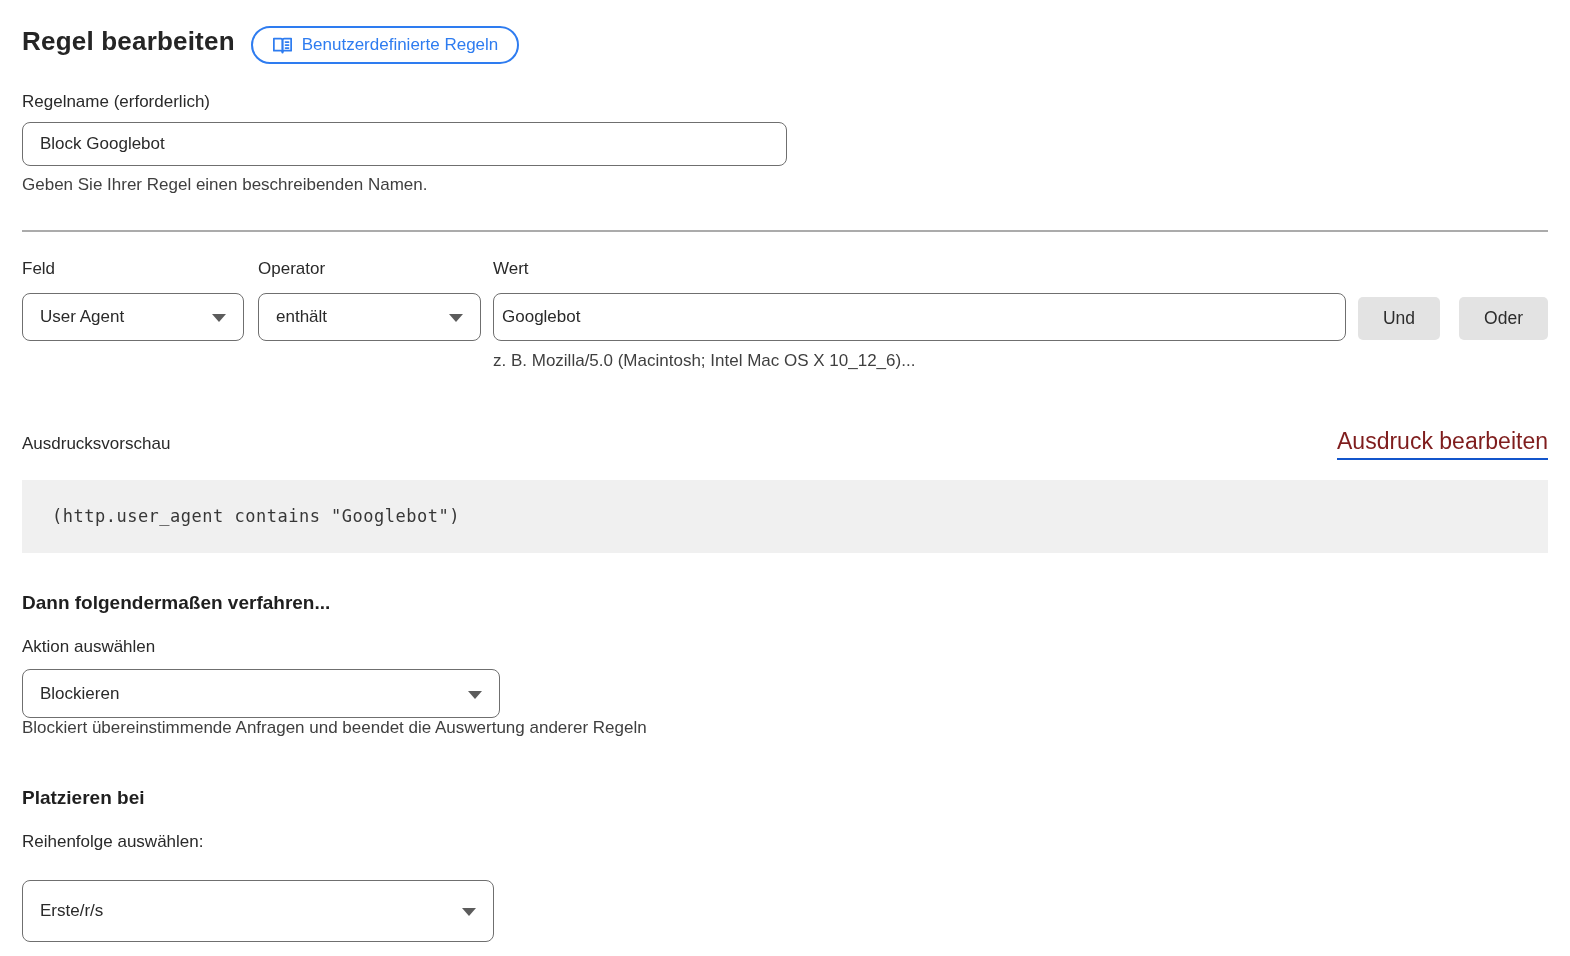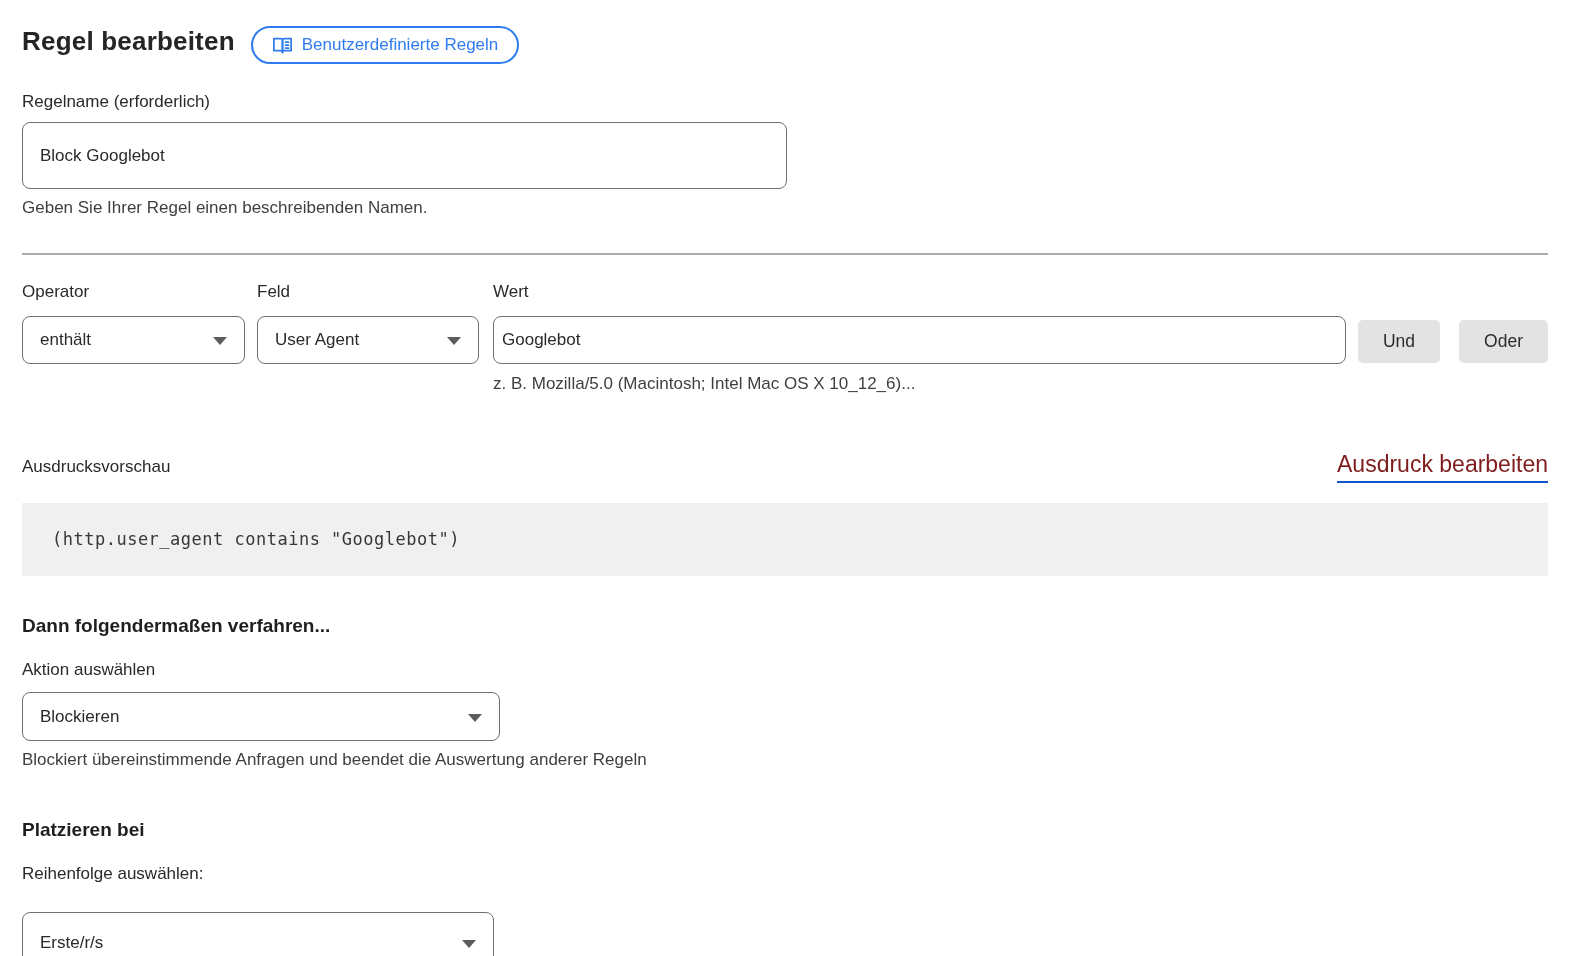--- a/index.html
+++ b/index.html
@@ -26,21 +26,21 @@
   }
   .badge-btn svg { display: block; }
 
   
   .field-label { display: block; font-size: 17px; color: #2a2a2a; }
   .help-text { font-size: 17px; color: #3f3f3f; }
 
   
   .rule-name-section { margin-top: 28px; }
   .text-input {
-    display: block; width: 765px; height: 67px;
+    display: block; width: 765px; height: 44px;
     margin-top: 10px; padding: 0 17px;
     font-size: 17px; font-family: inherit; color: #2a2a2a;
     border: 1px solid #6f6f6f; border-radius: 8px;
     background: #fff; outline: none;
   }
   .rule-name-section .help-text { margin-top: 9px; }
 
   
   .divider { border: none; border-top: 2px solid #ababab; margin-top: 35px; }
 
@@ -95,21 +95,21 @@
   .code-box code {
     font-family: "DejaVu Sans Mono", monospace;
     font-size: 17px; color: #373737; letter-spacing: 0.5px;
   }
 
   
   .section-heading { font-size: 19px; font-weight: 700; color: #1f1f1f; }
   .action-section { margin-top: 39px; }
   .action-section .field-label { margin-top: 23px; }
   .action-section .select-box { width: 478px; margin-top: 12px; height: 49px; }
-  .action-section .help-text { margin-top: 9px; }
+  .action-section .help-text { }
 
   
   .placement-section { margin-top: 49px; }
   .placement-section .field-label { margin-top: 23px; }
   .placement-section .select-box { width: 472px; margin-top: 28px; height: 62px; text-align: right; }
 </style>
 </head>
 <body>
 
 <div class="container">
@@ -132,36 +132,36 @@
 
   <div class="rule-name-section">
     <label class="field-label">Regelname (erforderlich)</label>
     <input class="text-input" type="text" value="Block Googlebot" style="">
     <p class="help-text">Geben Sie Ihrer Regel einen beschreibenden Namen.</p>
   </div>
 
   <hr class="divider">
 
   <div class="condition-row">
+    <div class="cond-col">
+      <label class="field-label">Feld</label>
+      <div class="select-box w-field cond-field">
+        <span>User Agent</span>
+        <span class="caret"></span>
+      </div>
+    </div>
+
     <div class="cond-col operator-col">
       <label class="field-label">Operator</label>
       <div class="select-box w-operator cond-field">
         <span>enthält</span>
         <span class="caret"></span>
       </div>
     </div>
 
-    <div class="cond-col">
-      <label class="field-label">Feld</label>
-      <div class="select-box w-field cond-field">
-        <span>User Agent</span>
-        <span class="caret"></span>
-      </div>
-    </div>
-
     <div class="cond-col value-col">
       <label class="field-label">Wert</label>
       <input class="value-input" type="text" value="Googlebot" style="">
       <p class="help-text">z. B. Mozilla/5.0 (Macintosh; Intel Mac OS X 10_12_6)...</p>
     </div>
 
     <div class="logic-buttons">
       <button class="logic-btn">Und</button>
       <button class="logic-btn">Oder</button>
     </div>

